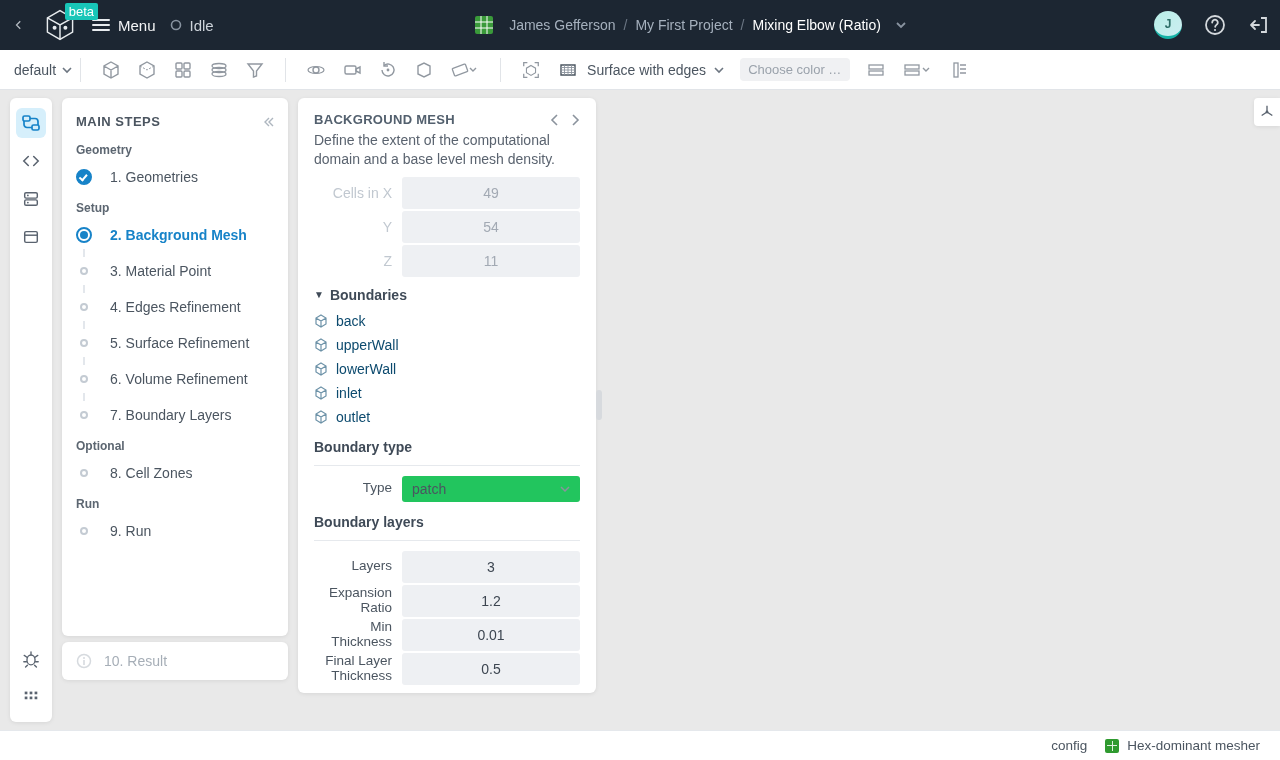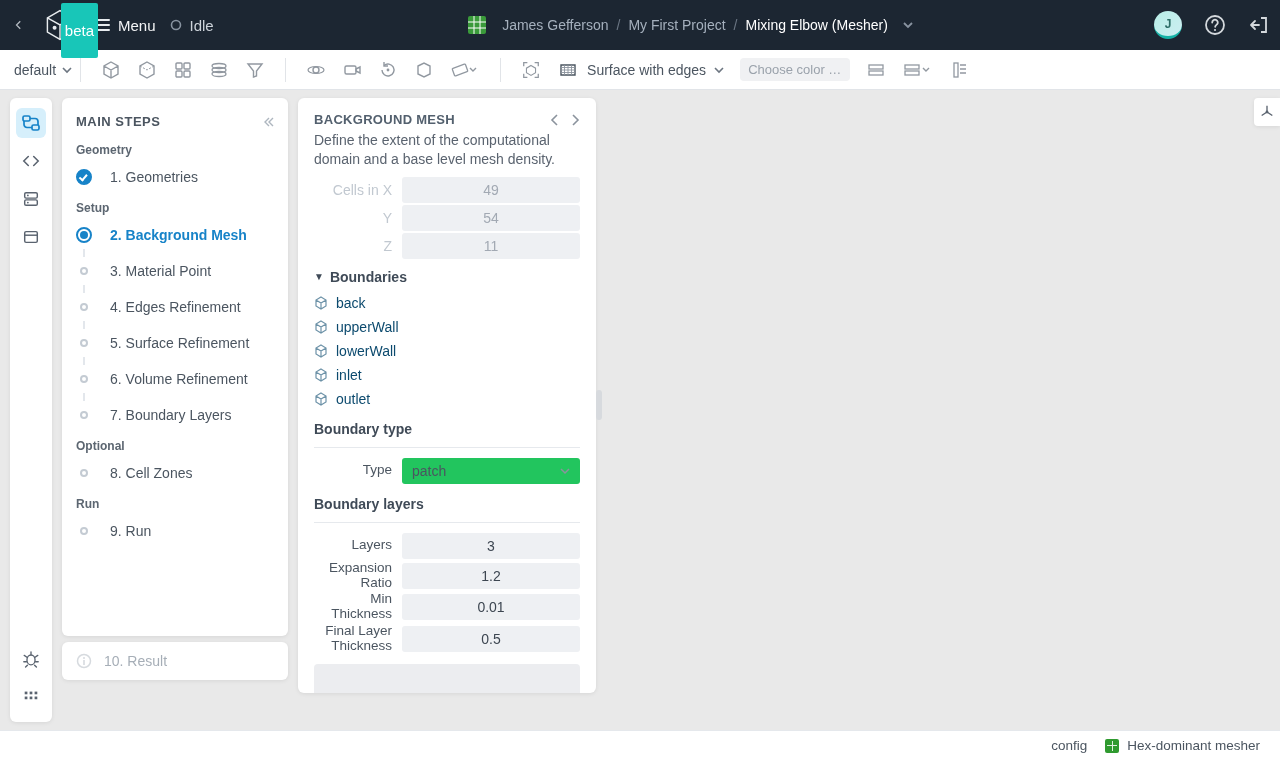--- a/index.html
+++ b/index.html
@@ -8,21 +8,21 @@
 
   
   .titlebar { height:50px; background:#1c2632; color:#f3f4f6; display:flex; align-items:center; padding:0 10px; }
   .tb-left, .tb-center, .tb-right { display:flex; align-items:center; gap:14px; }
   .tb-left { flex:0 0 300px; }
   .tb-center { flex:1; justify-content:center; gap:14px; }
   .tb-right { flex:0 0 200px; justify-content:flex-end; gap:22px; }
   .tb-back { width:18px; height:40px; display:flex; align-items:center; justify-content:center; cursor:pointer; opacity:.85; }
   .logo { width:36px; height:36px; position:relative; }
   .logo svg { width:36px; height:36px; }
-  .beta-badge { position:absolute; top:-4px; right:-20px; background:#18c6b8; color:#fff; font-size:15px; padding:19px 4px; border-radius:2px; }
+  .beta-badge { position:absolute; top:-4px; right:-20px; background:#18c6b8; color:#fff; font-size:13px; padding:1px 4px; border-radius:2px; }
   .menu-btn { display:flex; align-items:center; gap:8px; cursor:pointer; font-size:15px; }
   .status-dot { display:flex; align-items:center; gap:8px; color:#cdd3da; font-size:15px; }
   .bc { display:flex; align-items:center; gap:8px; }
   .bc .crumb { color:#a5b0bd; }
   .bc .crumb.cur { color:#fff; }
   .bc .sep { color:#6c7785; }
   .bc-icon { width:22px; height:22px; }
   .avatar { width:28px; height:28px; border-radius:50%; background:linear-gradient(135deg,#b7eee7,#cdeef1); color:#2d6e67; display:flex; align-items:center; justify-content:center; font-weight:600; font-size:12px; border-bottom:3px solid #15b2a6; }
   .tb-icon { width:22px; height:22px; opacity:.9; cursor:pointer; display:flex; align-items:center; justify-content:center; }
 
@@ -63,21 +63,21 @@
 
   
   .inspector { position:absolute; top:8px; left:298px; width:298px; bottom:37px; background:#fff; border-radius:6px; box-shadow:0 1px 4px rgba(0,0,0,.08); padding:14px 16px 16px; overflow:hidden; }
   .insp-header { display:flex; align-items:center; justify-content:space-between; margin-bottom:4px;}
   .insp-title { font-size:13px; font-weight:600; letter-spacing:.3px; color:#53606e; }
   .insp-nav { display:flex; gap:10px; color:#8f98a3; }
   .insp-desc { font-size:14px; color:#5a636f; line-height:1.35; margin-bottom:8px; }
   .form-row { display:flex; align-items:center; gap:10px; margin:2px 0; }
   .form-row .lbl { width:78px; text-align:right; color:#9aa2ab; font-size:14px; }
   .form-row.dim .lbl { color:#c1c8d0; }
-  .num-field { flex:1; height:26px; background:#eef0f3; border-radius:3px; display:flex; align-items:center; justify-content:center; color:#a2a9b3; font-size:14px; }
+  .num-field { flex:1; height:32px; background:#eef0f3; border-radius:3px; display:flex; align-items:center; justify-content:center; color:#a2a9b3; font-size:14px; }
   .num-field.editable{ color:#3d4651; }
   .section-h { font-size:14px; font-weight:600; color:#3f4a57; margin:10px 0 6px; display:flex; align-items:center; gap:6px;}
   .section-h .tri{ font-size:10px; }
   .blist { margin:0 -16px 0; }
   .bitem { display:flex; align-items:center; gap:8px; padding:4px 16px; cursor:pointer; color:#0c4a6e;}
   .bitem.sel { background:#d8ecf9; color:#1783c8; }
   .bitem .cube-ico{ width:14px; height:14px; opacity:.6; flex:none;}
   .bitem.sel .cube-ico{ opacity:.9;}
   .bl-badge{ background:#1783c8; color:#fff; font-size:9.5px; padding:1px 4px; border-radius:3px; font-weight:600;}
   .hr { height:1px; background:#e6e9ed; margin:10px 0; }
@@ -143,21 +143,21 @@
           <g stroke="#fff" stroke-width="1">
             <path d="M2 8h18M2 14h18M8 2v18M14 2v18"></path>
           </g>
         </svg>
     </div>
     <div class="bc">
       <span class="crumb">James Gefferson</span>
       <span class="sep">/</span>
       <span class="crumb">My First Project</span>
       <span class="sep">/</span>
-      <span class="crumb cur">Mixing Elbow (Mesher)</span>
+      <span class="crumb cur">Mixing Elbow (Ratio)</span>
     </div>
     <svg viewBox="0 0 12 12" width="12" height="12">
         <path d="M2 4l4 4 4-4" fill="none" stroke="#8893a0" stroke-width="1.8"></path>
       </svg>
   </div>
 
   <div class="tb-right">
     <div class="avatar">
         <span>J</span>
       </div>

